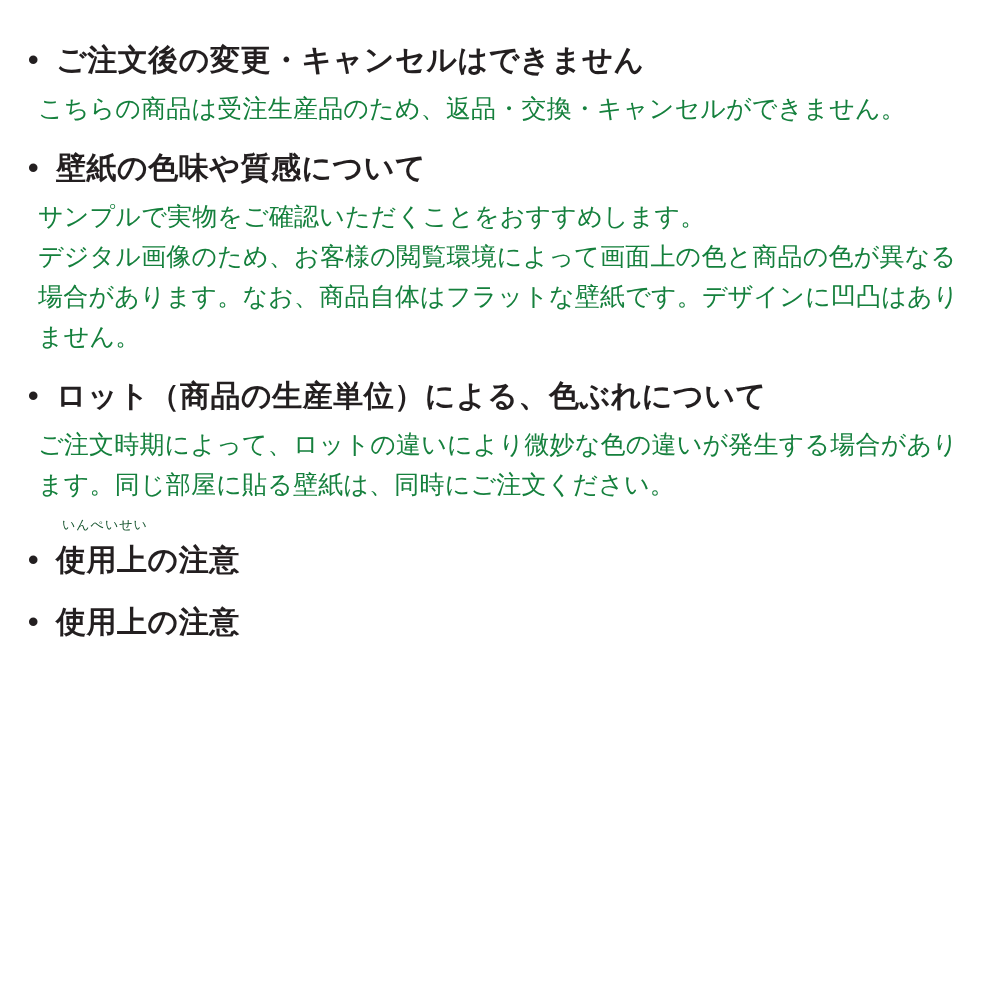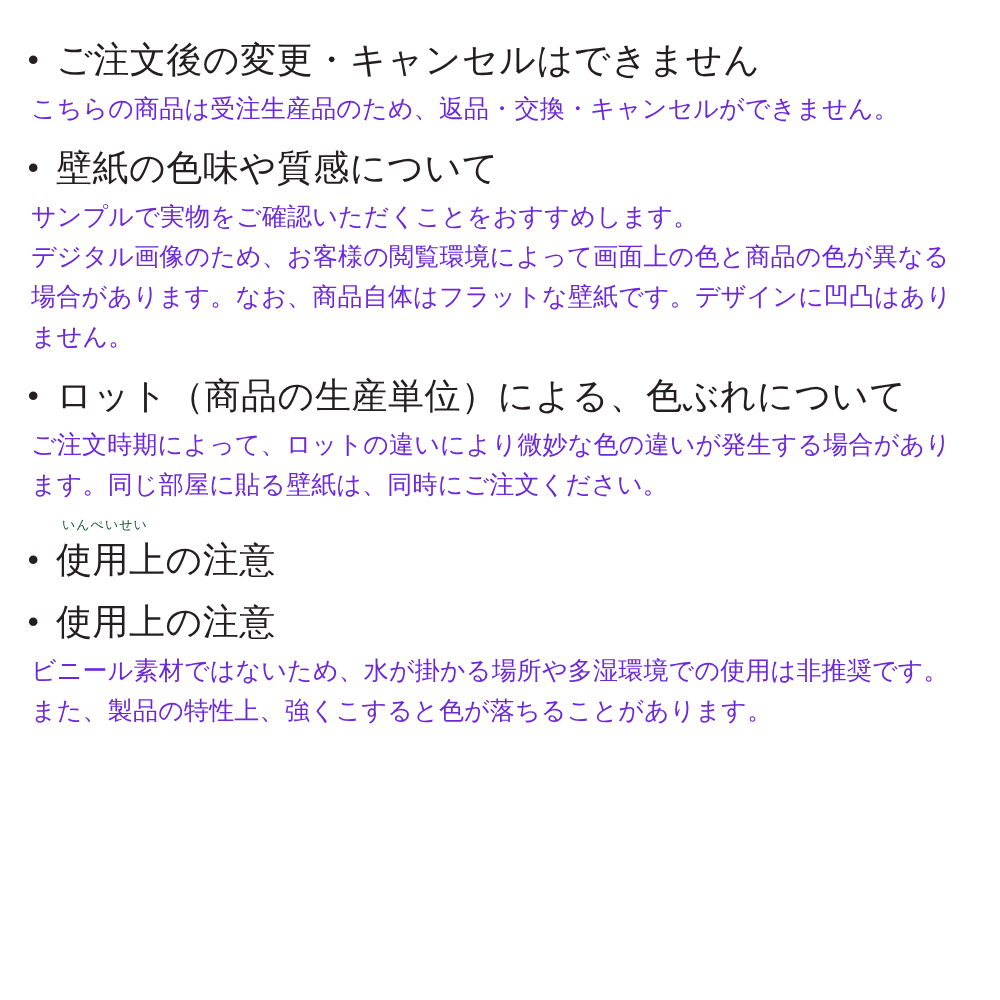--- a/index.html
+++ b/index.html
@@ -33,43 +33,43 @@
     width: 34px;
     text-align: left;
     font-size: 30px;
     line-height: 44px;
     font-weight: 700;
     color: #231f20;
     padding-left: 6px;
     box-sizing: border-box;
   }
   .heading {
-    font-size: 36px;
+    font-size: 30px;
     line-height: 44px;
-    font-weight: 400;
+    font-weight: 700;
     letter-spacing: 0.5px;
     color: #231f20;
   }
   .ruby {
     position: absolute;
     left: 40px;
     top: -20px;
     font-size: 13px;
     line-height: 14px;
     font-weight: 400;
     letter-spacing: 1px;
     color: #14532d;
   }
   .body-text {
-    margin-left: 9px;
+    margin-left: 16px;
     margin-top: 6px;
     font-size: 25px;
     line-height: 40px;
     letter-spacing: 0.2px;
-    color: #6d28d9;
+    color: #15803d;
     max-width: 940px;
   }
   .body-text p {
     margin: 0;
   }
   .sec-ruby {
     margin-top: 34px;
   }
 </style>
 </head>
@@ -114,18 +114,15 @@
       <span class="bullet">•</span>
       <span class="heading">使用上の注意</span>
     </div>
   </div>
 
   <div class="section">
     <div class="heading-row">
       <span class="bullet">•</span>
       <span class="heading">使用上の注意</span>
     </div>
-    <div class="body-text">
-      <p>ビニール素材ではないため、水が掛かる場所や多湿環境での使用は非推奨です。また、製品の特性上、強くこすると色が落ちることがあります。</p>
-    </div>
   </div>
 
 </div>
 
 </body></html>

